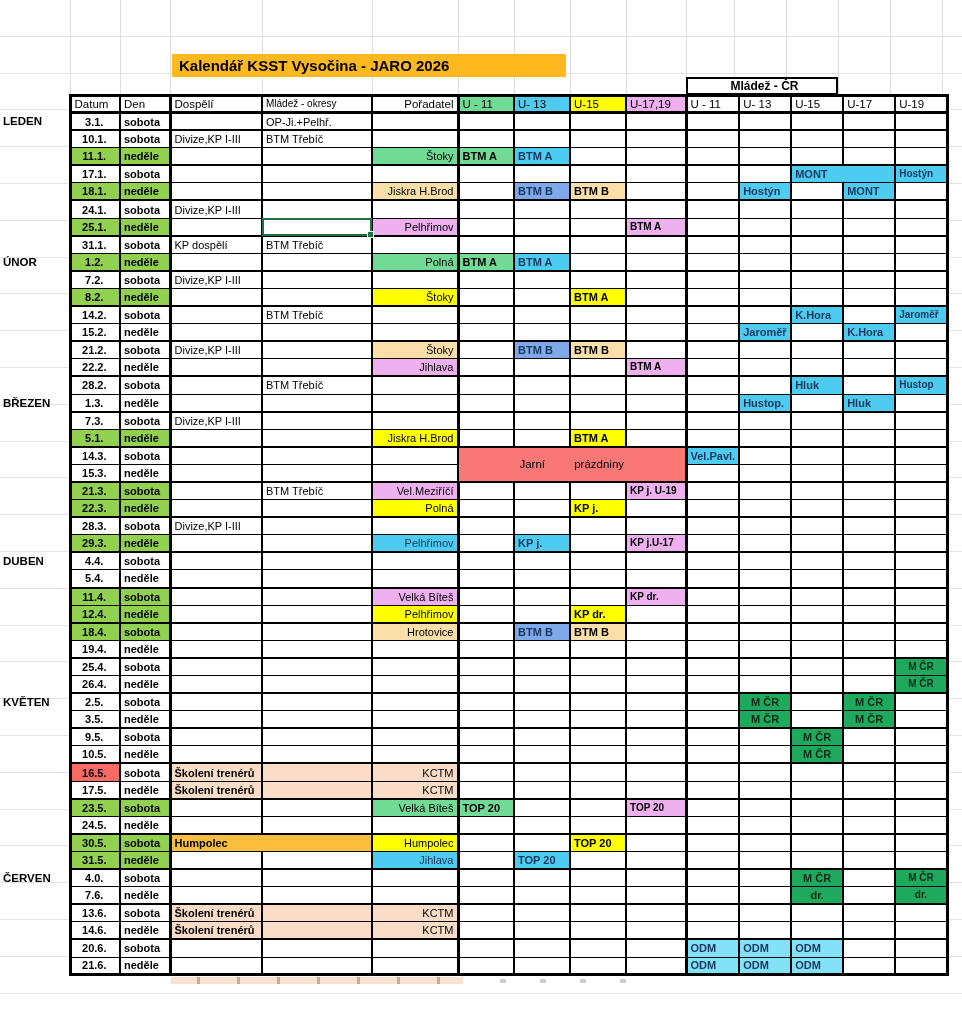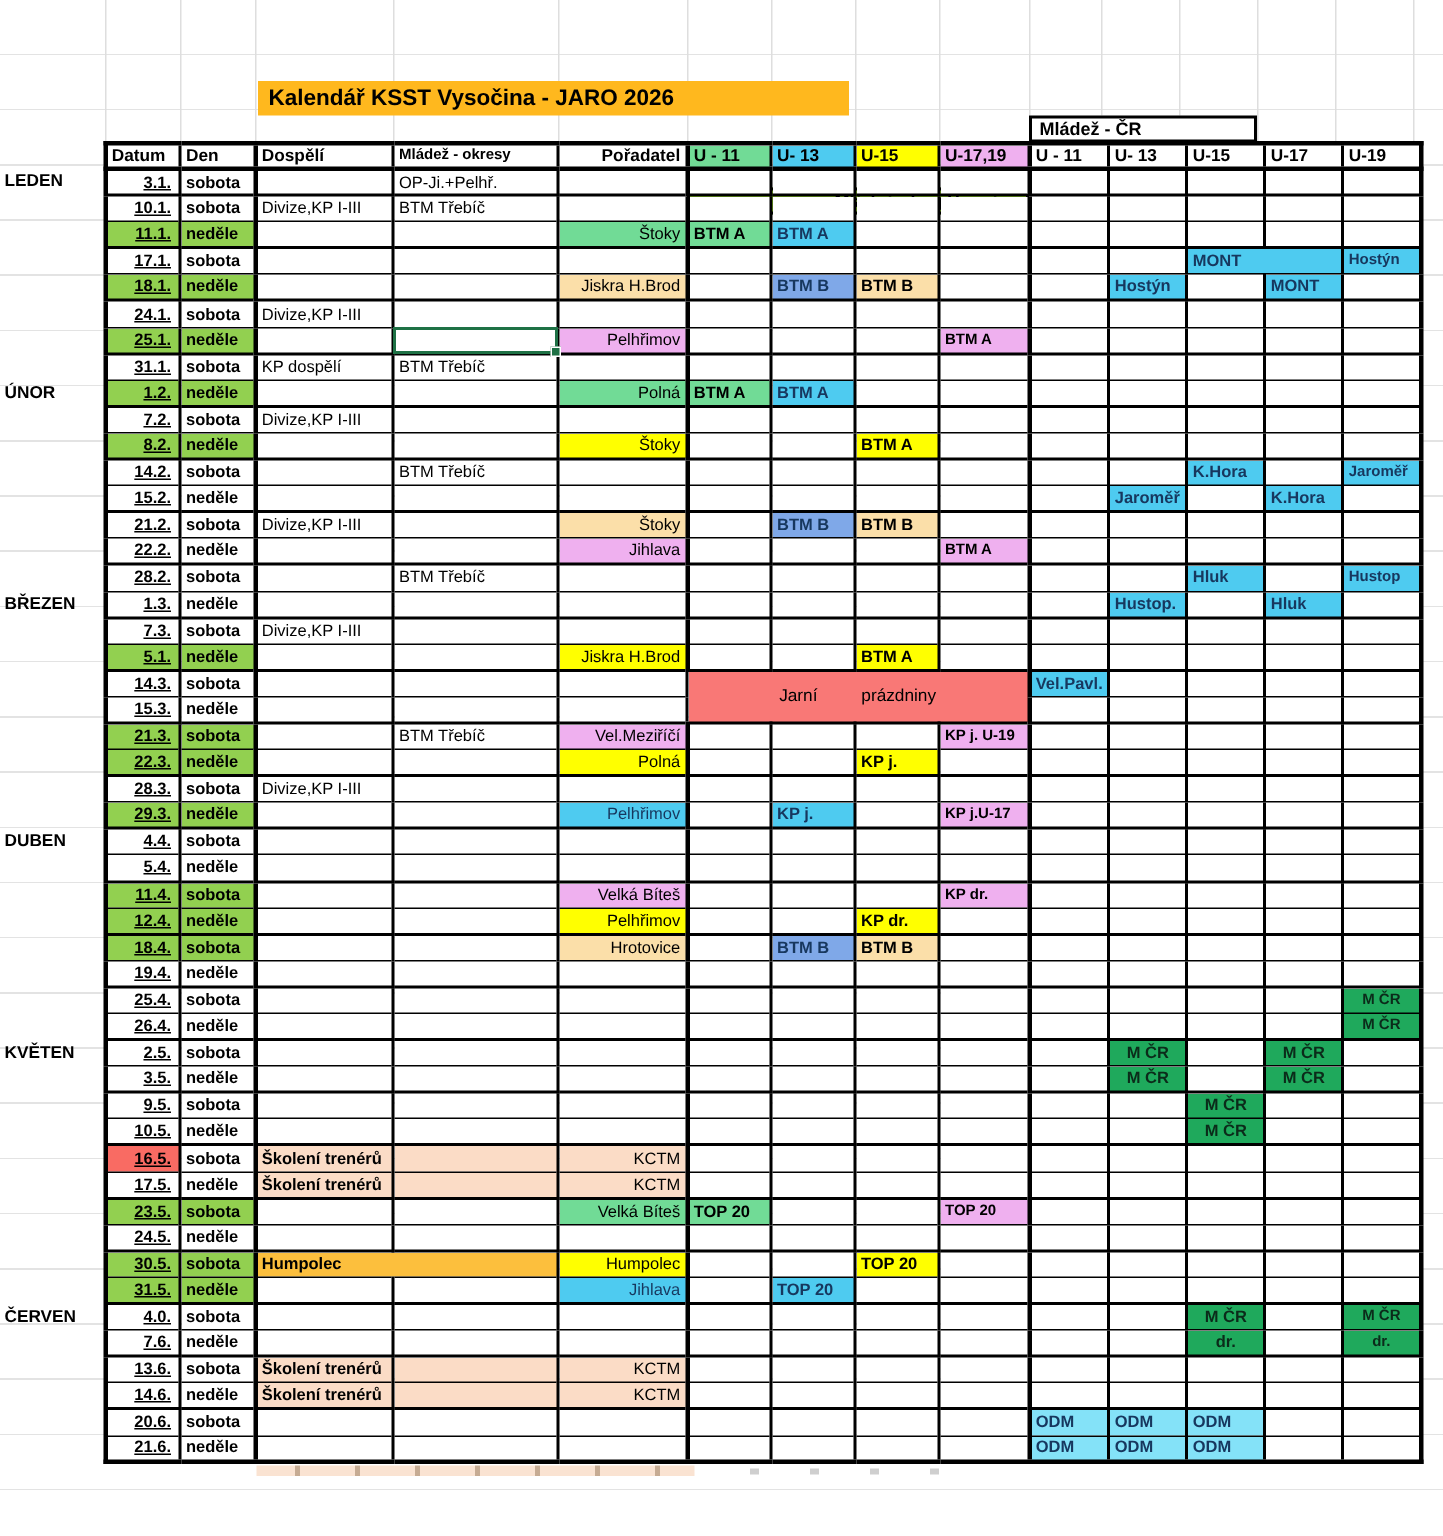--- a/index.html
+++ b/index.html
@@ -15,39 +15,39 @@
     position:absolute;left:172px;top:54px;width:394px;height:23px;
     background:#FFB81E;font-weight:bold;font-size:15px;line-height:23px;
     padding-left:7px;box-sizing:border-box;white-space:nowrap;
   }
   .grp{
     position:absolute;top:77px;height:18px;box-sizing:border-box;
     border:2px solid #000;font-weight:bold;font-size:12px;line-height:14px;
     padding-left:5px;white-space:nowrap;
   }
   .grp-kraj{left:458px;width:228px;background:#A0E52F;text-align:right;margin-top:48px;}
-  .grp-cr{left:686px;width:152px;background:#fff;}
+  .grp-cr{left:686px;width:152px;background:#fff;text-align:center;}
   
   table{border-collapse:collapse;table-layout:fixed;position:absolute;left:0;top:94px;}
   td,th{
     border:1px solid #000;border-left-width:2px;border-right-width:2px;
     padding:0 3px;height:17.6px;font-size:11px;line-height:12px;
     white-space:nowrap;overflow:hidden;background:#fff;box-sizing:border-box;
   }
-  th{height:17px;font-weight:bold;font-size:11.5px;border-top-width:3px;border-bottom-width:3px;text-align:left;}
+  th{height:17px;font-weight:normal;font-size:11.5px;border-top-width:3px;border-bottom-width:3px;text-align:left;}
   th.okresy-h{font-size:10px;}
   th.ra{text-align:right;}
   th.uc{text-align:left;}
   .mcell{border:none !important;background:transparent !important;
     font-weight:bold;text-align:left;padding-right:5px;font-size:11.5px;}
   .bl3{border-left-width:3px !important;}
   .br3{border-right-width:3px !important;}
   tr.tb>td{border-bottom-width:2px;}
   tr:last-child>td{border-bottom-width:3px;}
-  td.datum{font-weight:bold;text-align:right;padding-right:5px;text-decoration:underline;}
+  td.datum{font-weight:bold;text-align:center;padding-right:5px;}
   td.den{font-weight:bold;}
   td.ra{text-align:right;}
   td.chip{font-weight:bold;}
   td.sm{font-size:10px;}
   
   .bg-hl{background:#92D050 !important;margin-left:16px;}
   .bg-rd{background:#F96B63 !important;}
   .bg-g{background:#71DB96 !important;}
   .bg-c{background:#4ECBF0 !important;}
   .bg-y{background:#FFFF00 !important;}

